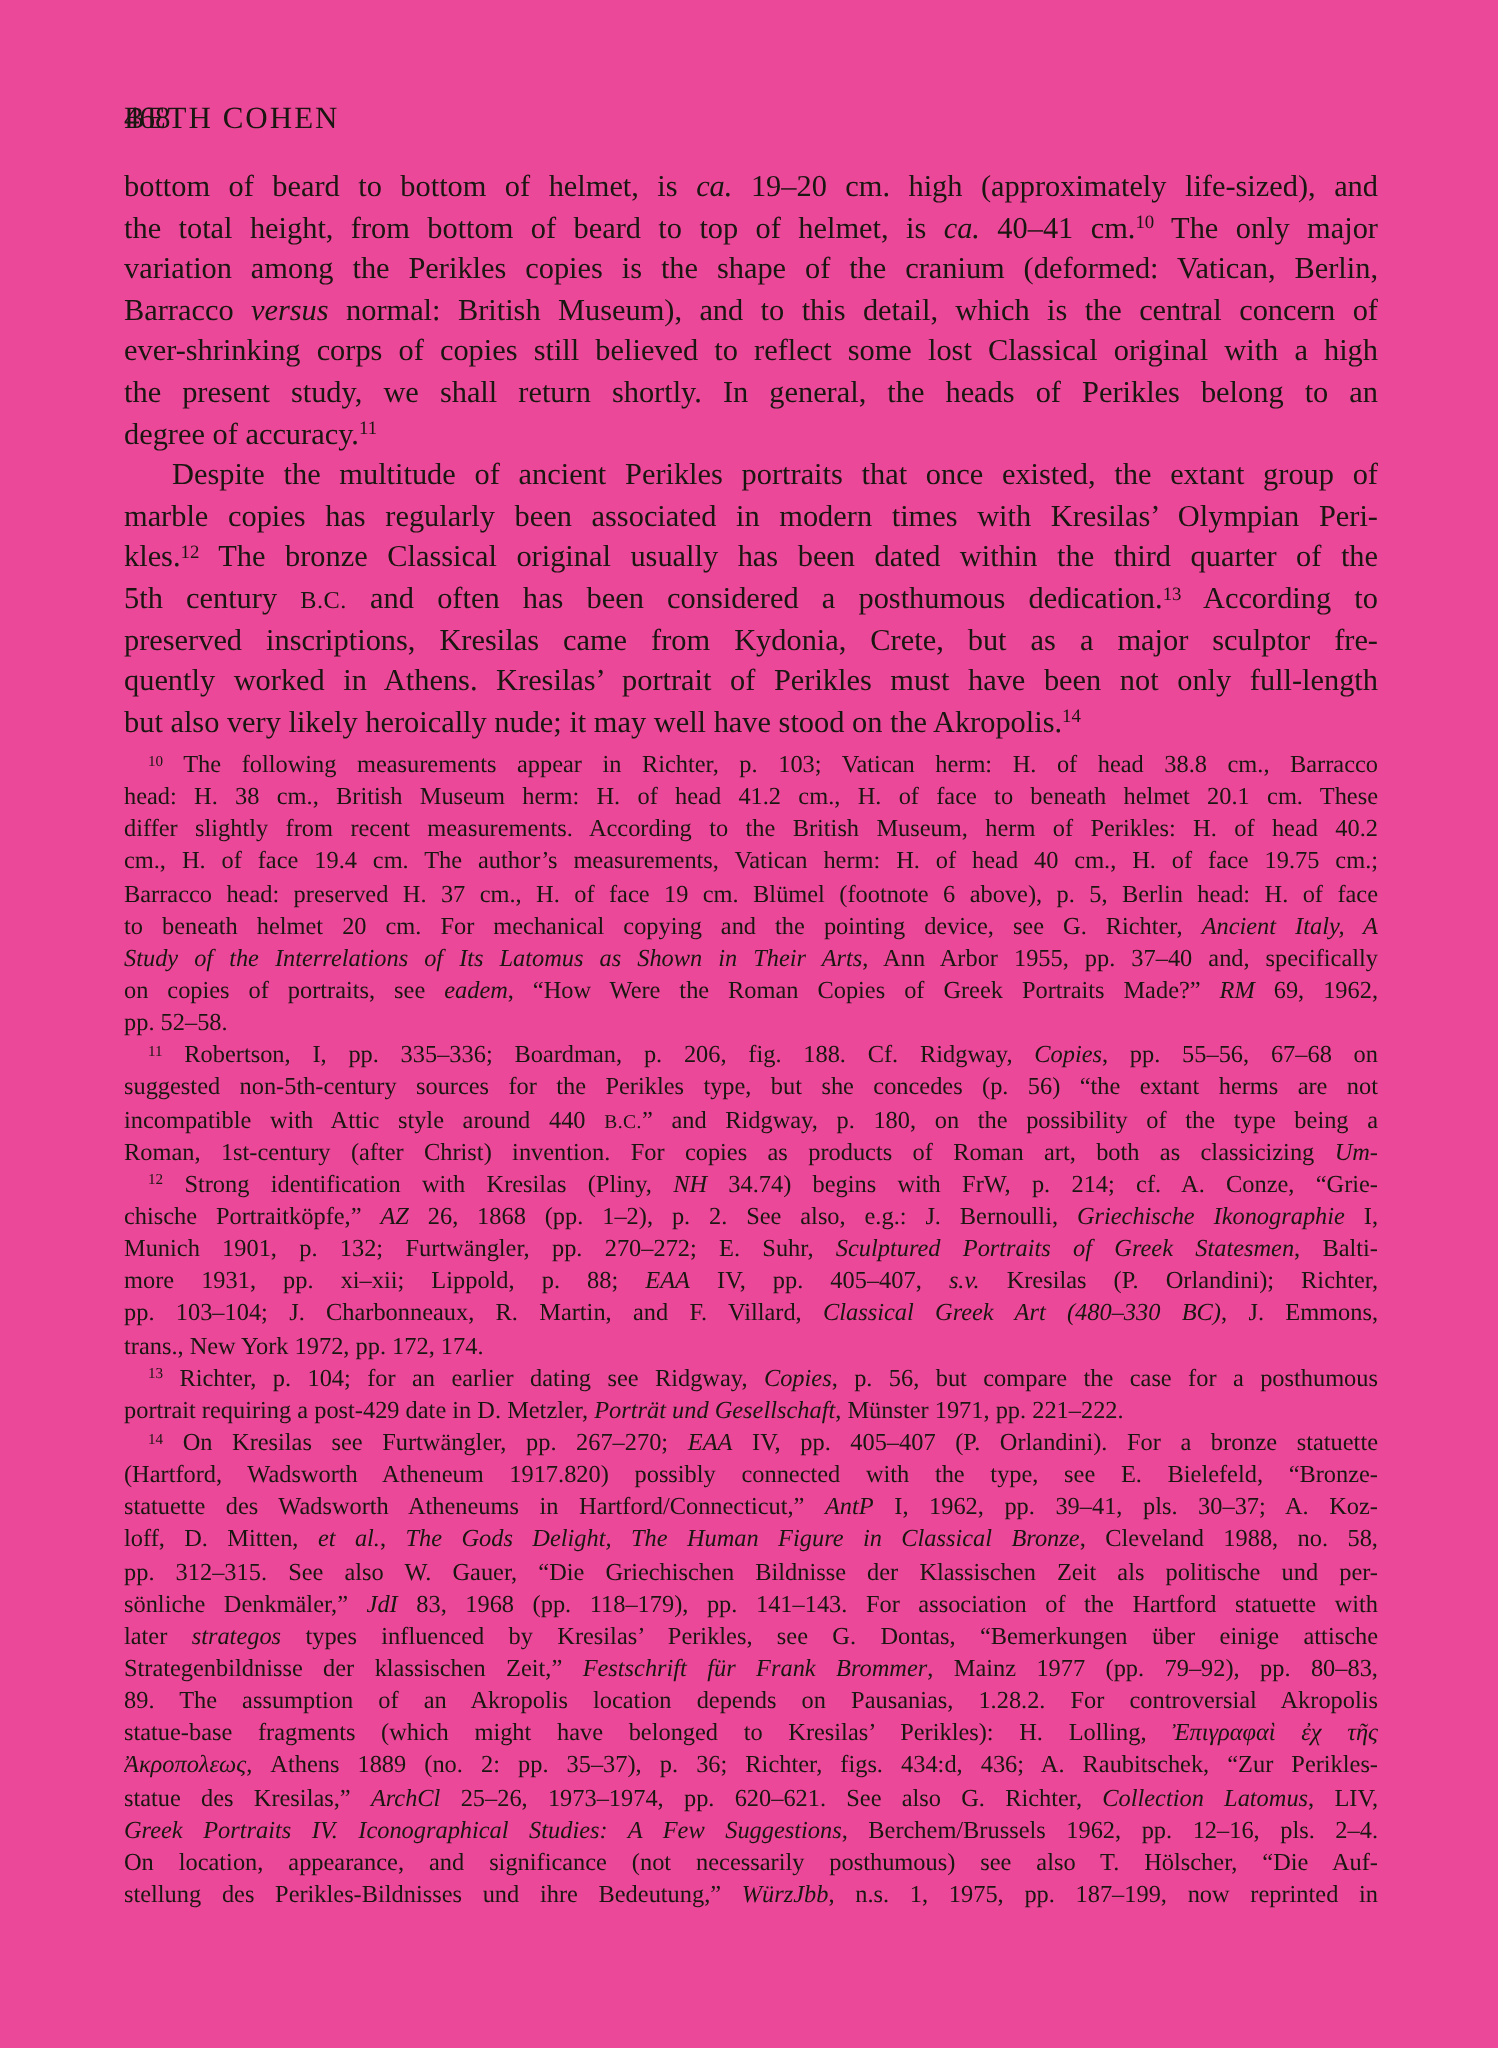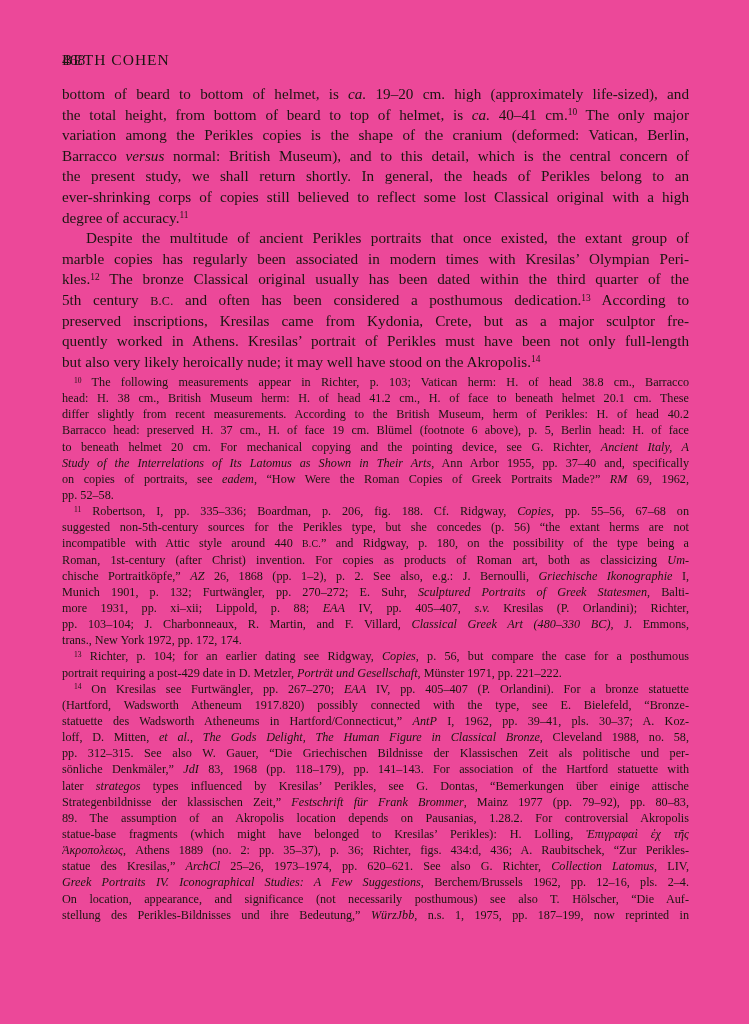--- a/index.html
+++ b/index.html
@@ -61,45 +61,47 @@
   <header class="running-head">
     <span class="pagenum">468</span>
     <span class="runtitle">BETH COHEN</span>
   </header>
 
   <main class="bodytext">
       <div class="line"><span>bottom of beard to bottom of helmet, is </span><span class="i">ca.</span><span> 19–20 cm. high (approximately life-sized), and</span></div>
       <div class="line"><span>the total height, from bottom of beard to top of helmet, is </span><span class="i">ca.</span><span> 40–41 cm.</span><span class="sup">10</span><span> The only major</span></div>
       <div class="line"><span>variation among the Perikles copies is the shape of the cranium (deformed: Vatican, Berlin,</span></div>
       <div class="line"><span>Barracco </span><span class="i">versus</span><span> normal: British Museum), and to this detail, which is the central concern of</span></div>
+      <div class="line"><span>ever-shrinking corps of copies still believed to reflect some lost Classical original with a high</span></div>
       <div class="line"><span>the present study, we shall return shortly. In general, the heads of Perikles belong to an</span></div>
-      <div class="line"><span>ever-shrinking corps of copies still believed to reflect some lost Classical original with a high</span></div>
       <div class="line last"><span>degree of accuracy.</span><span class="sup">11</span></div>
       <div class="line indent"><span>Despite the multitude of ancient Perikles portraits that once existed, the extant group of</span></div>
       <div class="line"><span>marble copies has regularly been associated in modern times with Kresilas’ Olympian Peri-</span></div>
       <div class="line"><span>kles.</span><span class="sup">12</span><span> The bronze Classical original usually has been dated within the third quarter of the</span></div>
       <div class="line"><span>5th century </span><span class="sc">B.C.</span><span> and often has been considered a posthumous dedication.</span><span class="sup">13</span><span> According to</span></div>
       <div class="line"><span>preserved inscriptions, Kresilas came from Kydonia, Crete, but as a major sculptor fre-</span></div>
       <div class="line"><span>quently worked in Athens. Kresilas’ portrait of Perikles must have been not only full-length</span></div>
       <div class="line last"><span>but also very likely heroically nude; it may well have stood on the Akropolis.</span><span class="sup">14</span></div>
     </main>
 
   <section class="fn">
       <div class="line indent"><span class="sup">10</span><span> The following measurements appear in Richter, p. 103; Vatican herm: H. of head 38.8 cm., Barracco</span></div>
       <div class="line"><span>head: H. 38 cm., British Museum herm: H. of head 41.2 cm., H. of face to beneath helmet 20.1 cm. These</span></div>
       <div class="line"><span>differ slightly from recent measurements. According to the British Museum, herm of Perikles: H. of head 40.2</span></div>
+      <div class="line"><span>cm., H. of face 19.4 cm. The author’s measurements, Vatican herm: H. of head 40 cm., H. of face 19.75 cm.;</span></div>
       <div class="line"><span>Barracco head: preserved H. 37 cm., H. of face 19 cm. Blümel (footnote 6 above), p. 5, Berlin head: H. of face</span></div>
       <div class="line"><span>to beneath helmet 20 cm. For mechanical copying and the pointing device, see G. Richter, </span><span class="i">Ancient Italy, A</span></div>
       <div class="line"><span class="i">Study of the Interrelations of Its Latomus as Shown in Their Arts</span><span>, Ann Arbor 1955, pp. 37–40 and, specifically</span></div>
       <div class="line"><span>on copies of portraits, see </span><span class="i">eadem</span><span>, “How Were the Roman Copies of Greek Portraits Made?” </span><span class="i">RM</span><span> 69, 1962,</span></div>
       <div class="line last"><span>pp. 52–58.</span></div>
       <div class="line indent"><span class="sup">11</span><span> Robertson, I, pp. 335–336; Boardman, p. 206, fig. 188. Cf. Ridgway, </span><span class="i">Copies</span><span>, pp. 55–56, 67–68 on</span></div>
       <div class="line"><span>suggested non-5th-century sources for the Perikles type, but she concedes (p. 56) “the extant herms are not</span></div>
       <div class="line"><span>incompatible with Attic style around 440 </span><span class="sc">B.C.</span><span>” and Ridgway, p. 180, on the possibility of the type being a</span></div>
       <div class="line"><span>Roman, 1st-century (after Christ) invention. For copies as products of Roman art, both as classicizing </span><span class="i">Um-</span></div>
+      <div class="line indent"><span class="sup">12</span><span> Strong identification with Kresilas (Pliny, </span><span class="i">NH</span><span> 34.74) begins with FrW, p. 214; cf. A. Conze, “Grie-</span></div>
       <div class="line"><span>chische Portraitköpfe,” </span><span class="i">AZ</span><span> 26, 1868 (pp. 1–2), p. 2. See also, e.g.: J. Bernoulli, </span><span class="i">Griechische Ikonographie</span><span> I,</span></div>
       <div class="line"><span>Munich 1901, p. 132; Furtwängler, pp. 270–272; E. Suhr, </span><span class="i">Sculptured Portraits of Greek Statesmen</span><span>, Balti-</span></div>
       <div class="line"><span>more 1931, pp. xi–xii; Lippold, p. 88; </span><span class="i">EAA</span><span> IV, pp. 405–407, </span><span class="i">s.v.</span><span> Kresilas (P. Orlandini); Richter,</span></div>
       <div class="line"><span>pp. 103–104; J. Charbonneaux, R. Martin, and F. Villard, </span><span class="i">Classical Greek Art (480–330 BC)</span><span>, J. Emmons,</span></div>
       <div class="line last"><span>trans., New York 1972, pp. 172, 174.</span></div>
       <div class="line indent"><span class="sup">13</span><span> Richter, p. 104; for an earlier dating see Ridgway, </span><span class="i">Copies</span><span>, p. 56, but compare the case for a posthumous</span></div>
       <div class="line last"><span>portrait requiring a post-429 date in D. Metzler, </span><span class="i">Porträt und Gesellschaft</span><span>, Münster 1971, pp. 221–222.</span></div>
       <div class="line indent"><span class="sup">14</span><span> On Kresilas see Furtwängler, pp. 267–270; </span><span class="i">EAA</span><span> IV, pp. 405–407 (P. Orlandini). For a bronze statuette</span></div>
       <div class="line"><span>(Hartford, Wadsworth Atheneum 1917.820) possibly connected with the type, see E. Bielefeld, “Bronze-</span></div>
       <div class="line"><span>statuette des Wadsworth Atheneums in Hartford/Connecticut,” </span><span class="i">AntP</span><span> I, 1962, pp. 39–41, pls. 30–37; A. Koz-</span></div>

